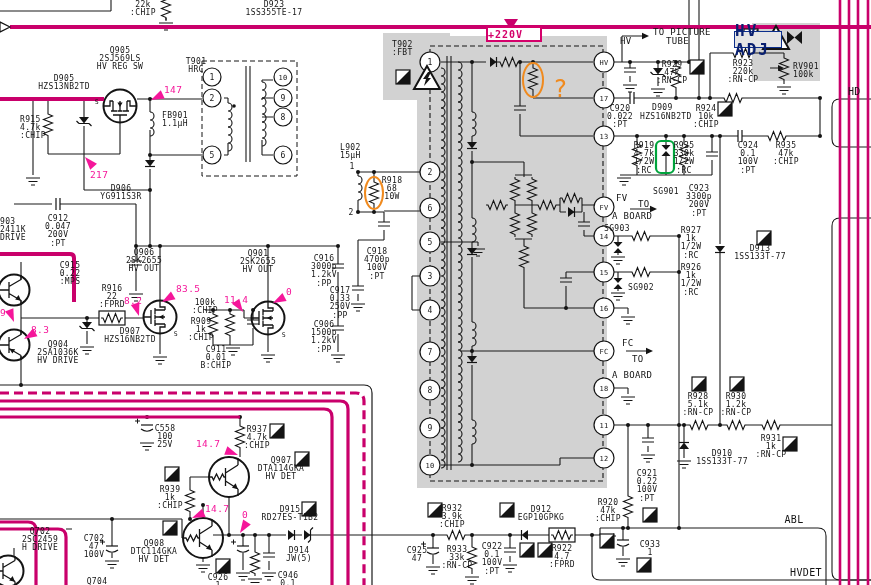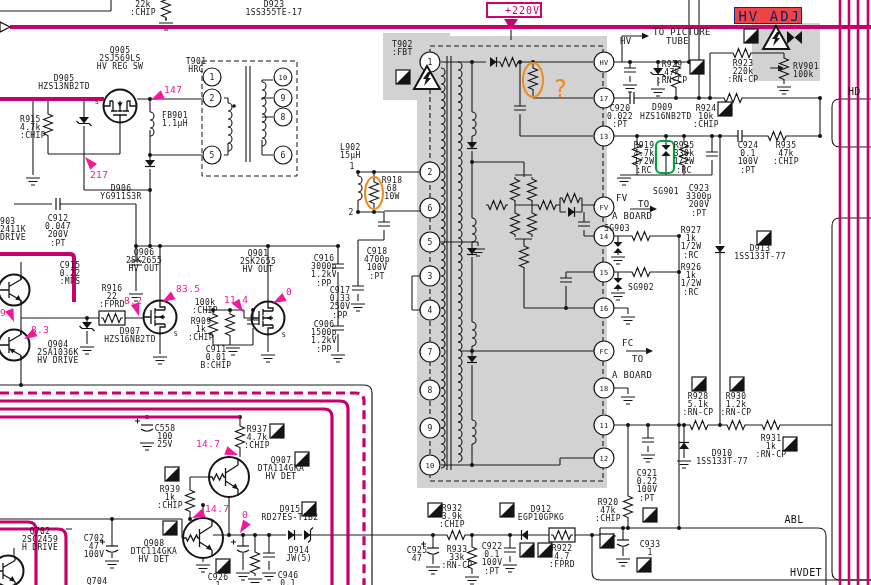--- a/index.html
+++ b/index.html
@@ -1,24 +1,24 @@
 <!DOCTYPE html>
 <html><head>
 <meta charset="utf-8">
 <style>
   html,body{margin:0;padding:0;background:#fff;}
   #canvas{position:relative;width:871px;height:585px;overflow:hidden;background:#fff;
           font-family:"DejaVu Sans Mono",monospace;}
   svg text{font-family:"DejaVu Sans Mono",monospace;letter-spacing:.35px;}
-  .badge{position:absolute;display:flex;align-items:center;justify-content:flex-end;
-         font-weight:normal;box-sizing:border-box;}
+  .badge{position:absolute;display:flex;align-items:center;justify-content:flex-start;
+         font-weight:bold;box-sizing:border-box;margin-top:24px;}
   #supply-badge{left:486px;top:2px;width:56px;height:16px;border:2px solid #d4006a;
          color:#d4006a;background:#fff;font-size:10px;letter-spacing:1px;}
-  #hvadj-badge{left:734px;top:7px;width:68px;height:17px;background:#ef4444;
-         border:1.5px solid #0c2f8c;color:#0a2070;font-size:14px;letter-spacing:2px;}
+  #hvadj-badge{left:734px;top:7px;width:48px;height:17px;background:#e5e5e5;
+         border:1.5px solid #0c2f8c;color:#0a2070;font-size:16px;letter-spacing:2px;}
 </style>
 </head>
 <body>
 
 <div id="canvas">
 <svg id="schem" width="871" height="585" viewBox="0 0 871 585" xmlns="http://www.w3.org/2000/svg">
   <defs>
     <g id="gndsym">
           <path d="M-7,0 H7 M-4.5,3.5 H4.5 M-2,7 H2" stroke="#141414" stroke-width="1.1" fill="none"></path>
         </g>

